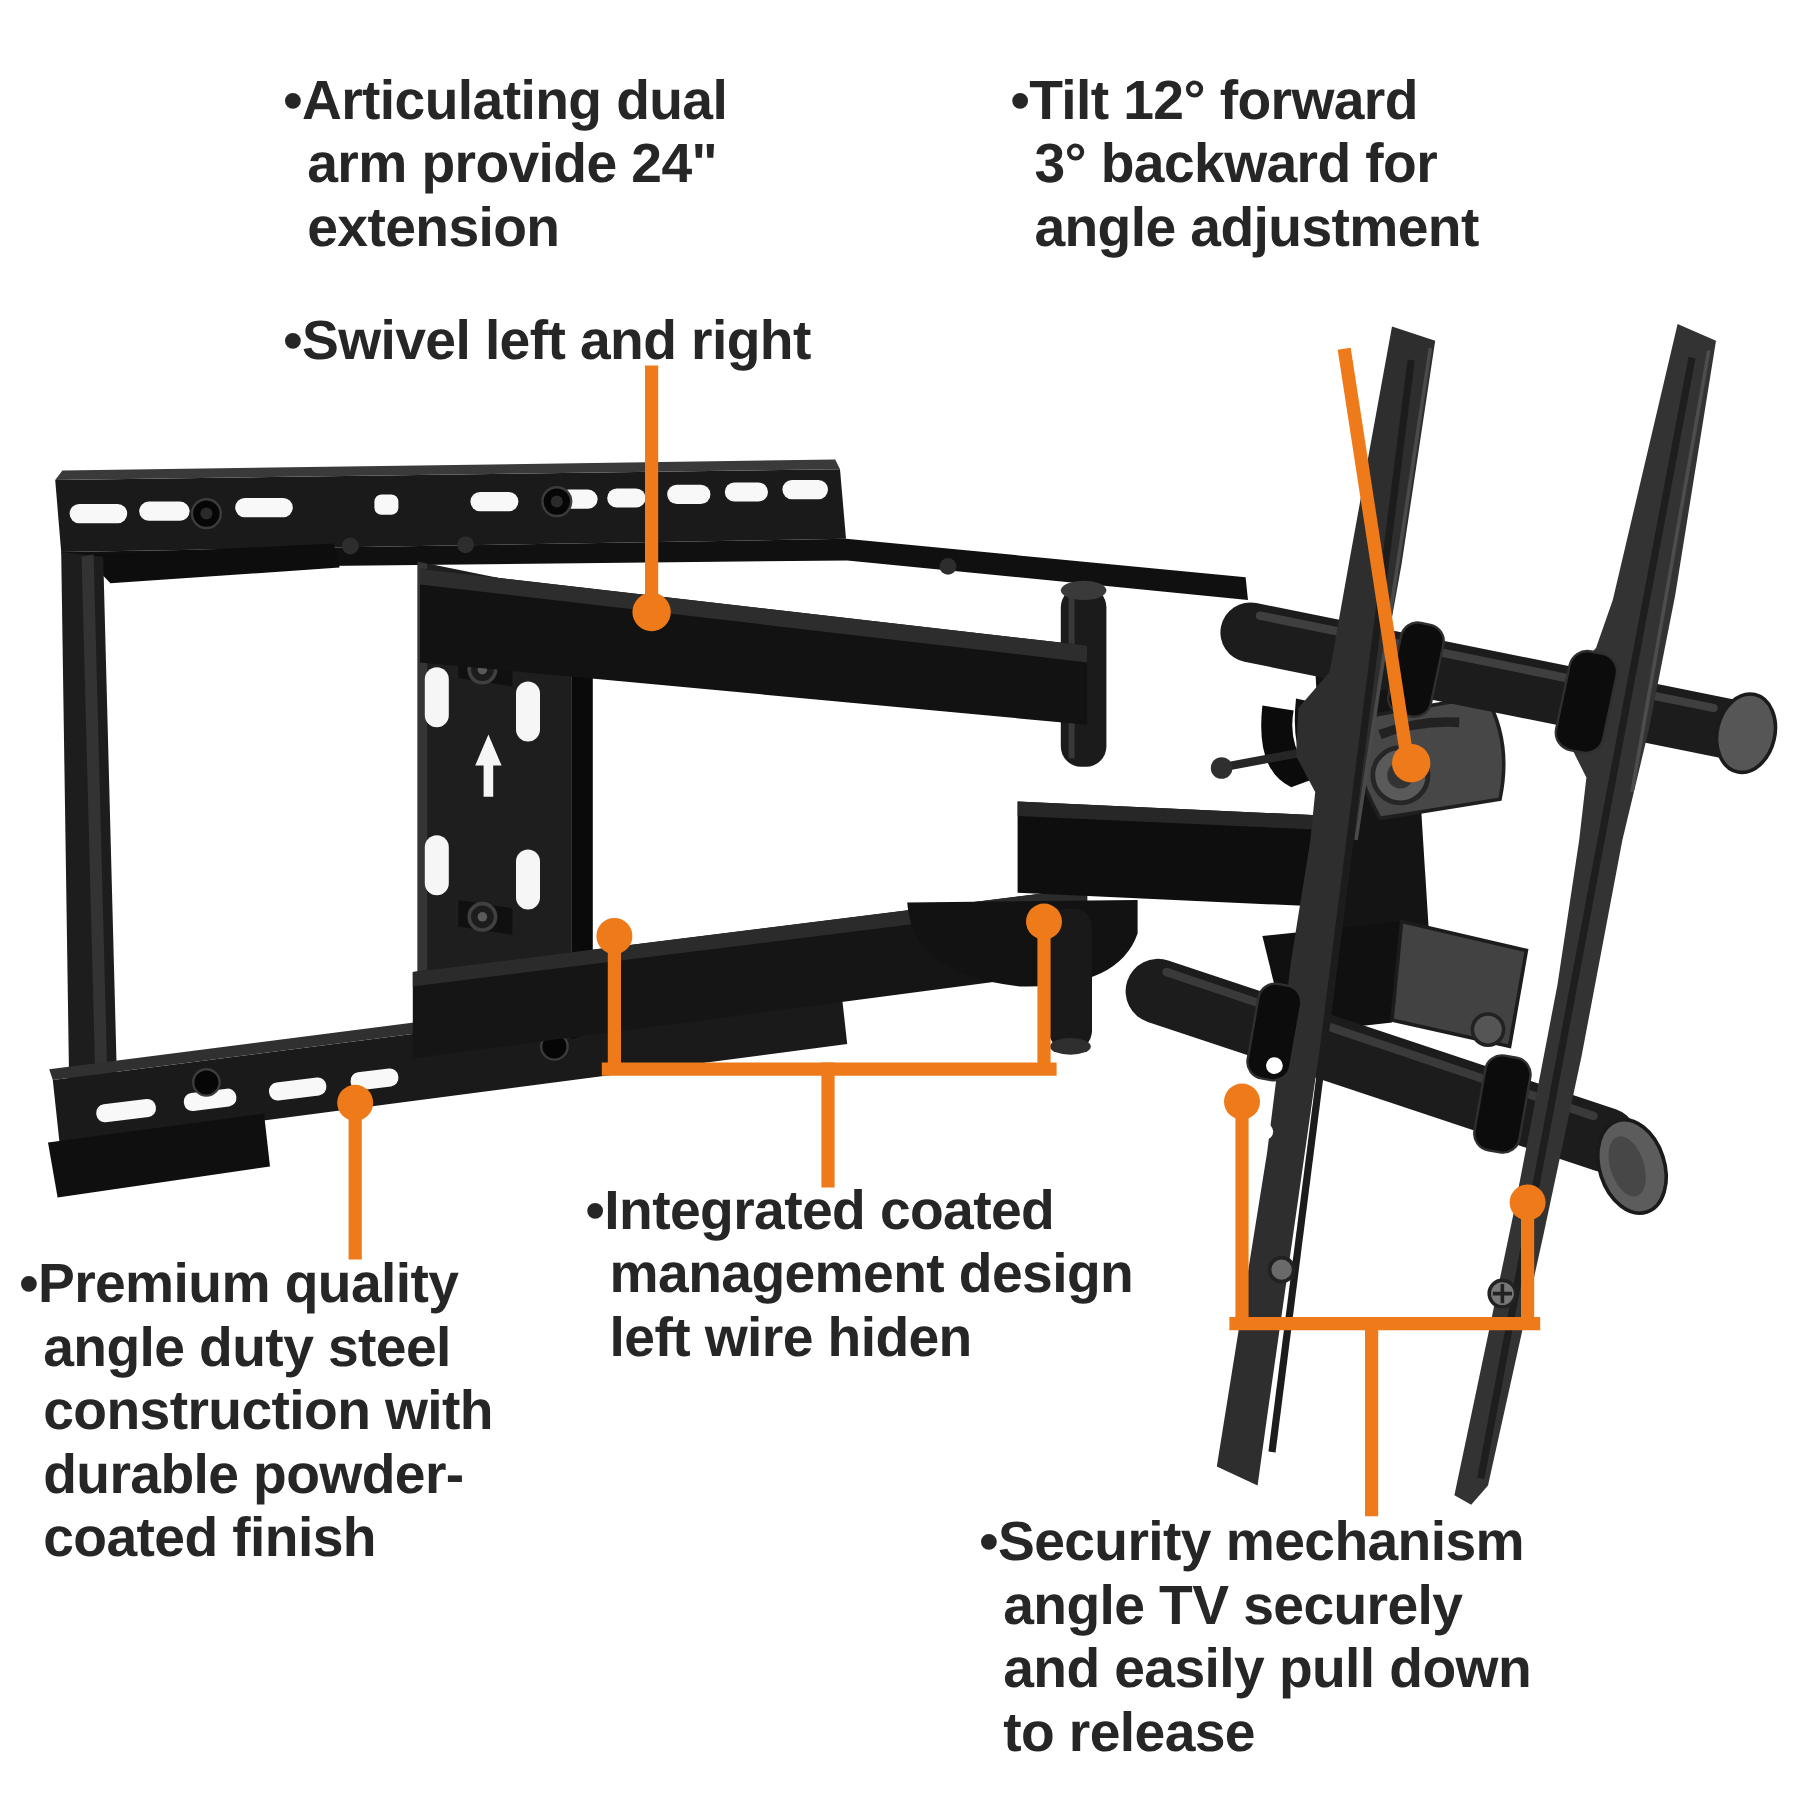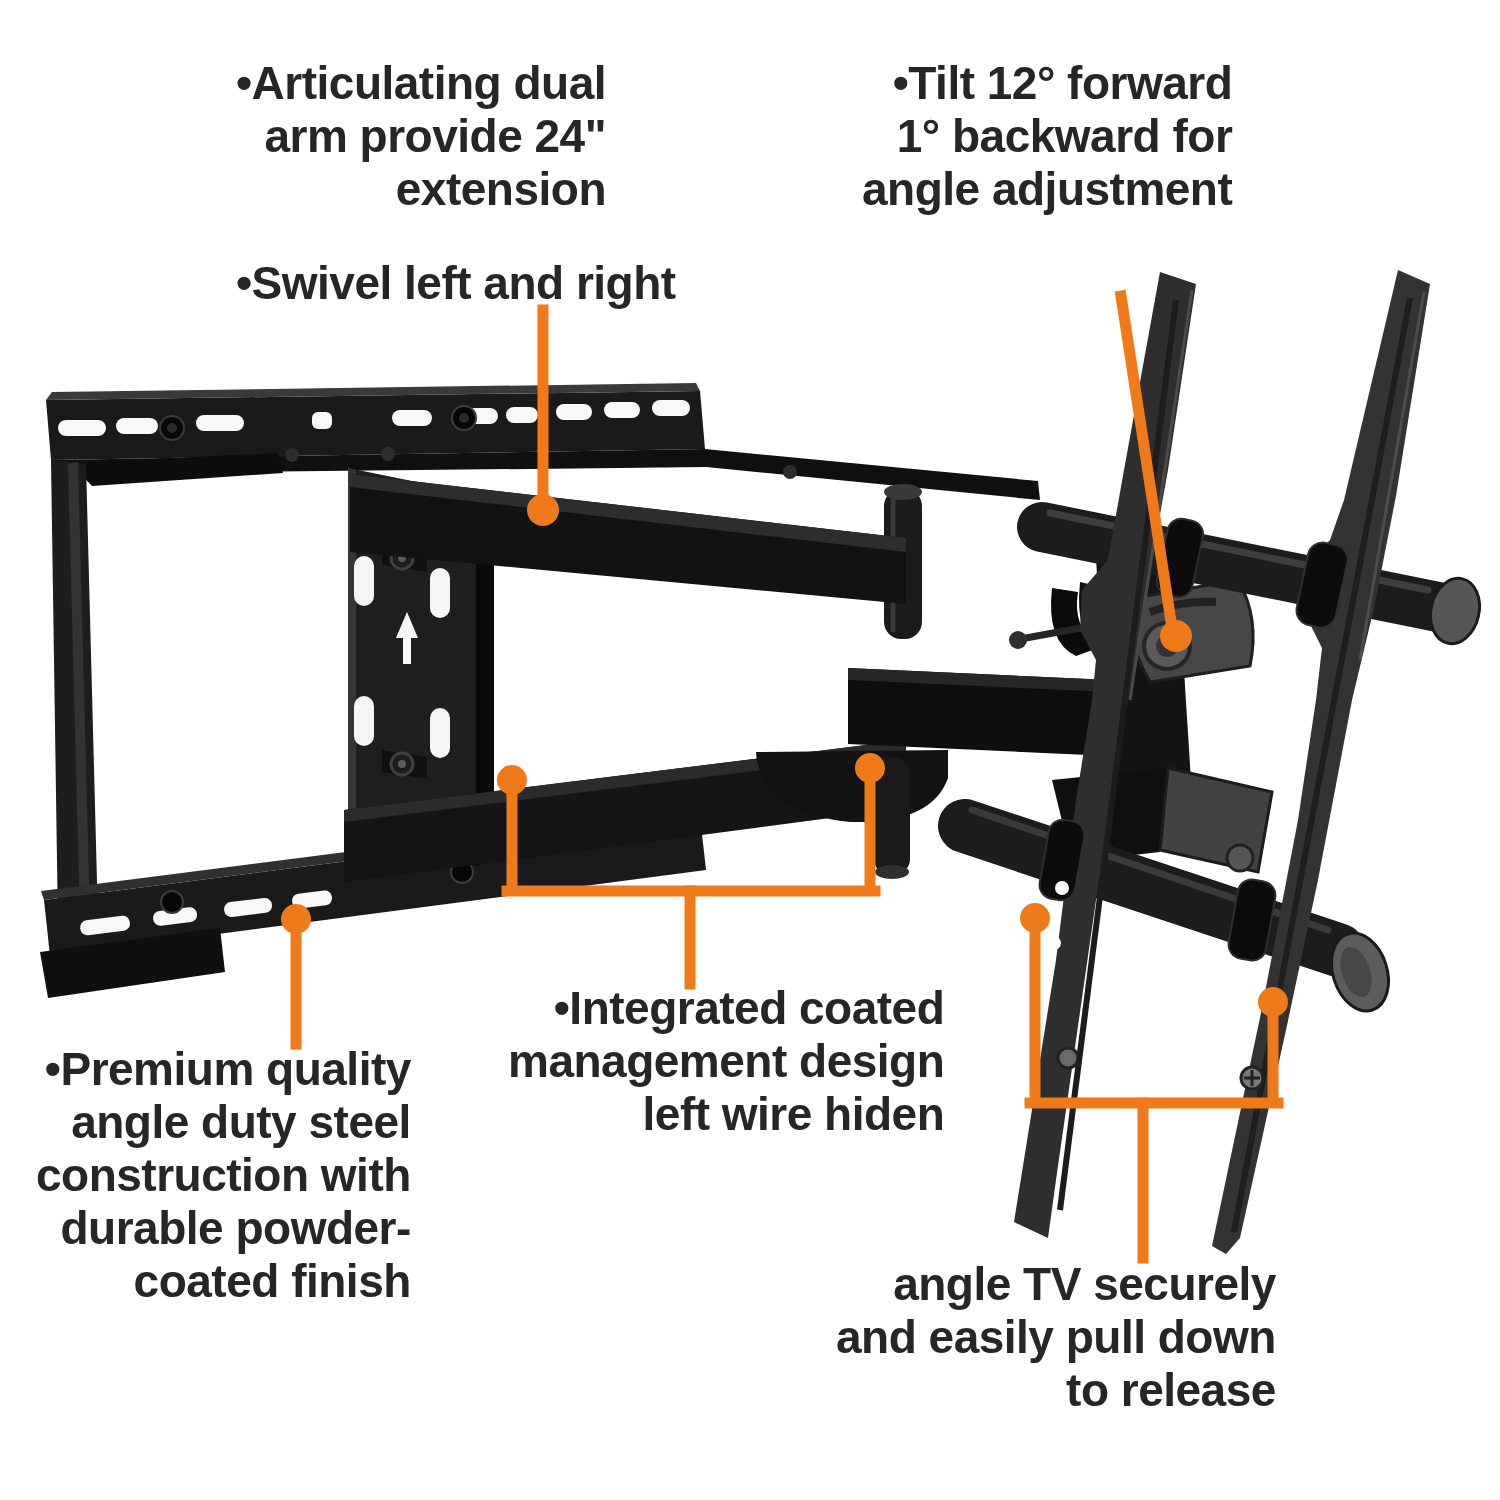--- a/index.html
+++ b/index.html
@@ -6,21 +6,20 @@
     --accent:#ee7a1a;
     --text:#262626;
     --background:#ffffff;
   }
   html,body{margin:0;padding:0;background:#fff;}
   .canvas{
     position:relative;width:1500px;height:1500px;
     background:var(--background);
     font-family:"Liberation Sans",sans-serif;
     overflow:hidden;
-    text-align:right;
   }
   svg.scene{position:absolute;left:0;top:0;width:1500px;height:1500px;}
   .callout{
     position:absolute;
     font-weight:bold;
     font-size:46px;
     line-height:53px;
     letter-spacing:-0.5px;
     color:var(--text);
     white-space:nowrap;
@@ -215,37 +214,38 @@
     <div class="ln">arm provide 24"</div>
     <div class="ln">extension</div>
   </div>
 
   <div class="callout" style="left:236px;top:257px">
     <div class="ln first">•Swivel left and right</div>
   </div>
 
   <div class="callout" style="left:842px;top:57px">
     <div class="ln first">•Tilt 12° forward</div>
-    <div class="ln">1° backward for</div>
+    <div class="ln">3° backward for</div>
     <div class="ln">angle adjustment</div>
   </div>
 
   <div class="callout" style="left:16px;top:1043px">
     <div class="ln first">•Premium quality</div>
     <div class="ln">angle duty steel</div>
     <div class="ln">construction with</div>
     <div class="ln">durable powder-</div>
     <div class="ln">coated finish</div>
   </div>
 
   <div class="callout" style="left:488px;top:982px">
     <div class="ln first">•Integrated coated</div>
     <div class="ln">management design</div>
     <div class="ln">left wire hiden</div>
   </div>
 
   <div class="callout" style="left:816px;top:1258px">
+    <div class="ln first">•Security mechanism</div>
     <div class="ln">angle TV securely</div>
     <div class="ln">and easily pull down</div>
     <div class="ln">to release</div>
   </div>
 
 </div>
 
 </body></html>

